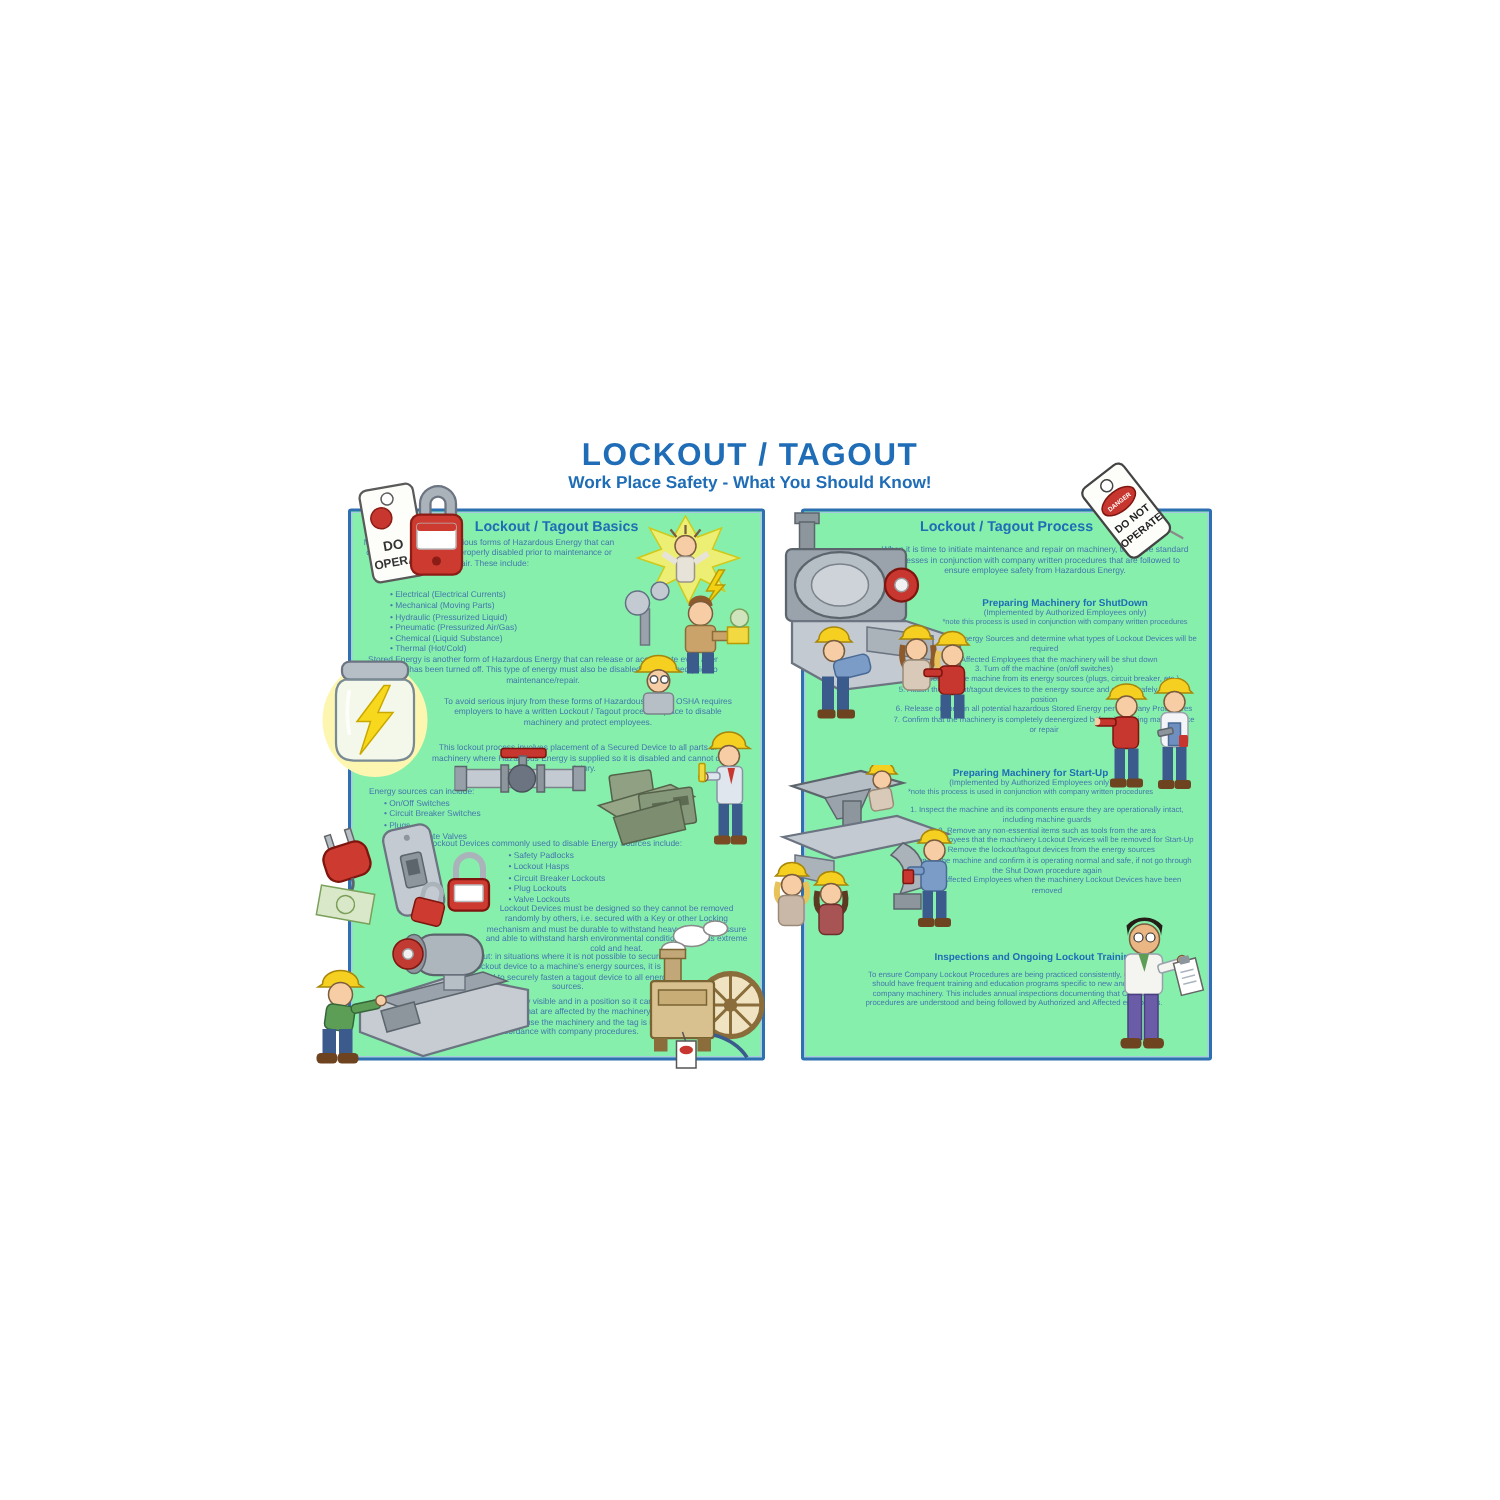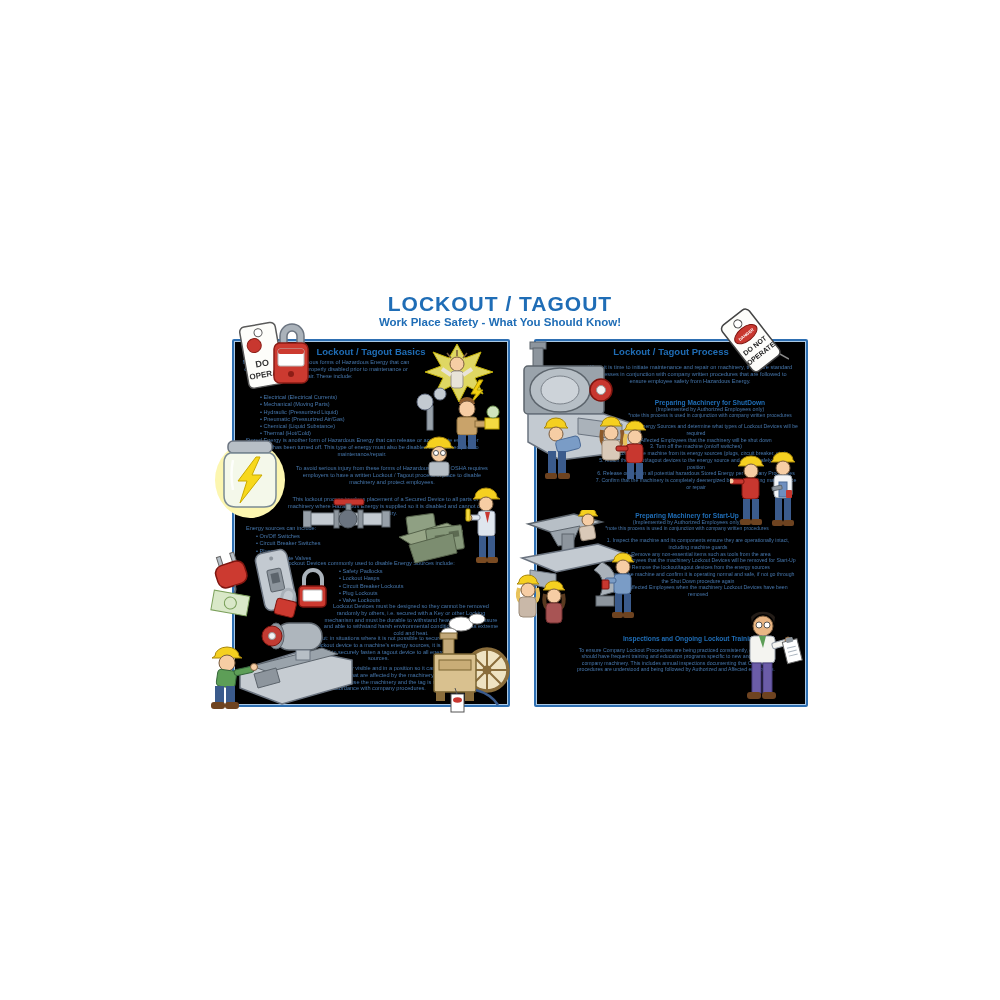--- a/index.html
+++ b/index.html
@@ -3,21 +3,21 @@
 <meta charset="utf-8">
 <style>
   html,body{margin:0;padding:0;background:#fff;}
   .canvas{position:relative;width:1000px;height:1000px;background:#fff;overflow:hidden;
           font-family:"Liberation Sans",sans-serif;}
   .abs{position:absolute;}
   .title{left:0;top:292px;width:1000px;text-align:center;font-size:21px;font-weight:bold;
          color:#1f6db6;letter-spacing:1px;}
   .subtitle{left:0;top:316px;width:1000px;text-align:center;font-size:11.5px;font-weight:bold;
             color:#1f6db6;}
-  .panel{top:339px;height:364px;background:#000000;border:2px solid #2e6fb2;border-radius:2px;
+  .panel{top:339px;height:364px;background:#86efac;border:2px solid #2e6fb2;border-radius:2px;
          box-shadow:inset 0 0 0 1px #aac8e4;}
   .panel-left{left:232px;width:274px;}
   .panel-right{left:522px;width:270px;margin-left:12px;}
   .panel .hd{position:absolute;left:0;top:5px;width:100%;text-align:center;font-size:9.5px;
              font-weight:bold;color:#1f6db6;}
   .p{position:absolute;font-size:5.6px;line-height:1.22;color:#4677ad;text-align:center;}
   .red{color:#c0392b;font-weight:bold;}
   .bl{position:absolute;margin:0;padding:0;list-style:none;font-size:5.6px;line-height:1.3;
       color:#4677ad;}
   .bl li::before{content:"• ";}

